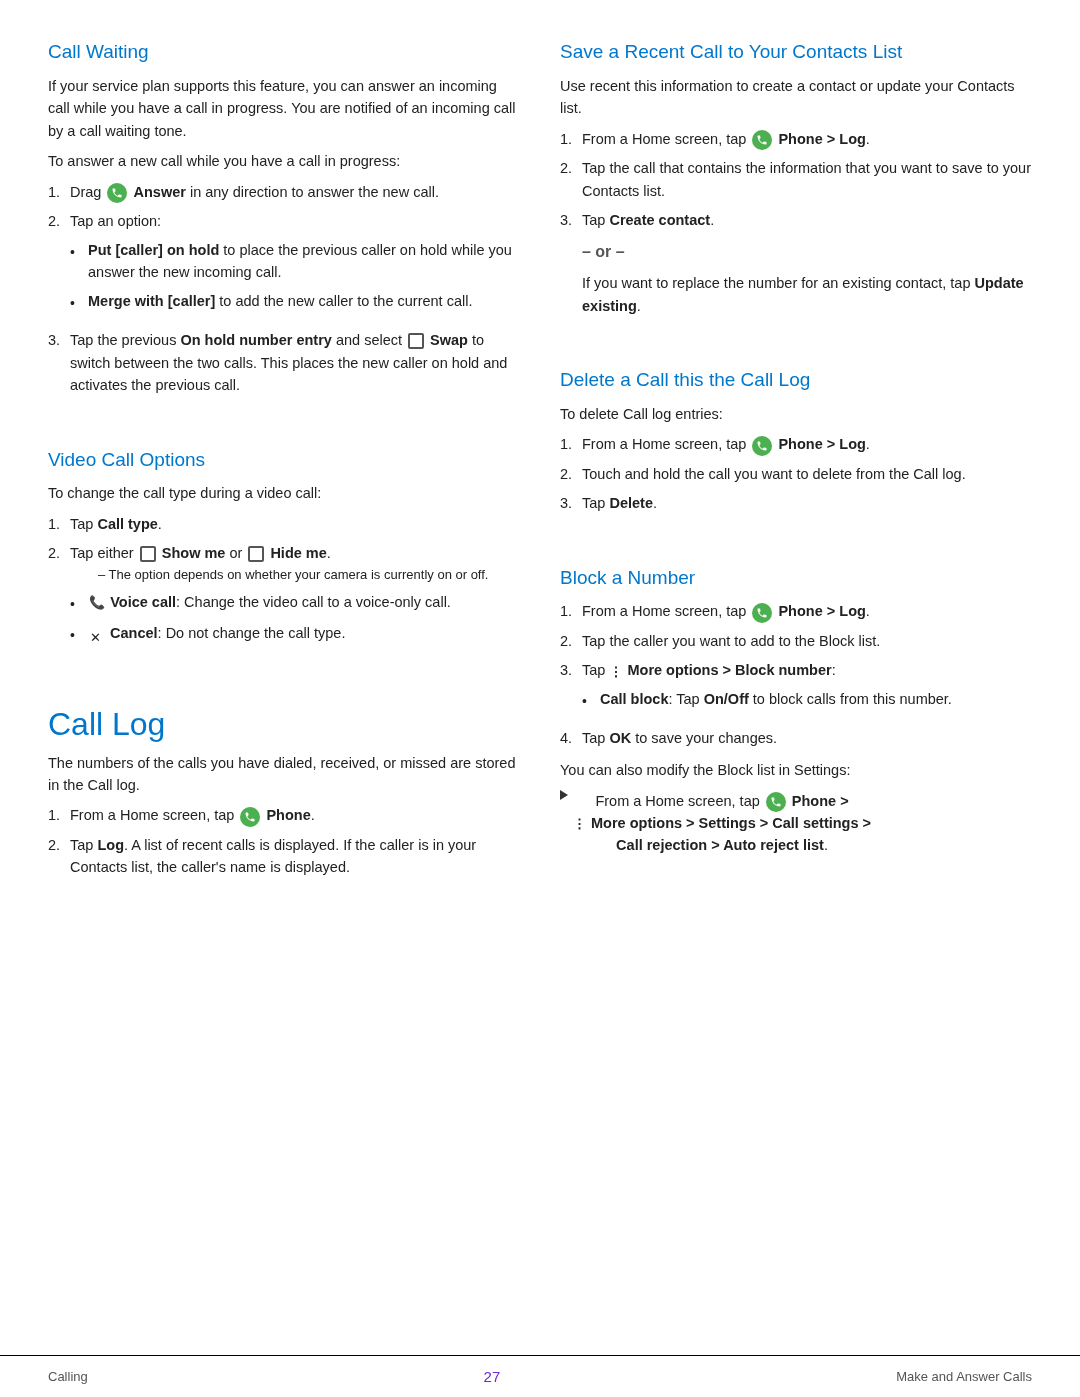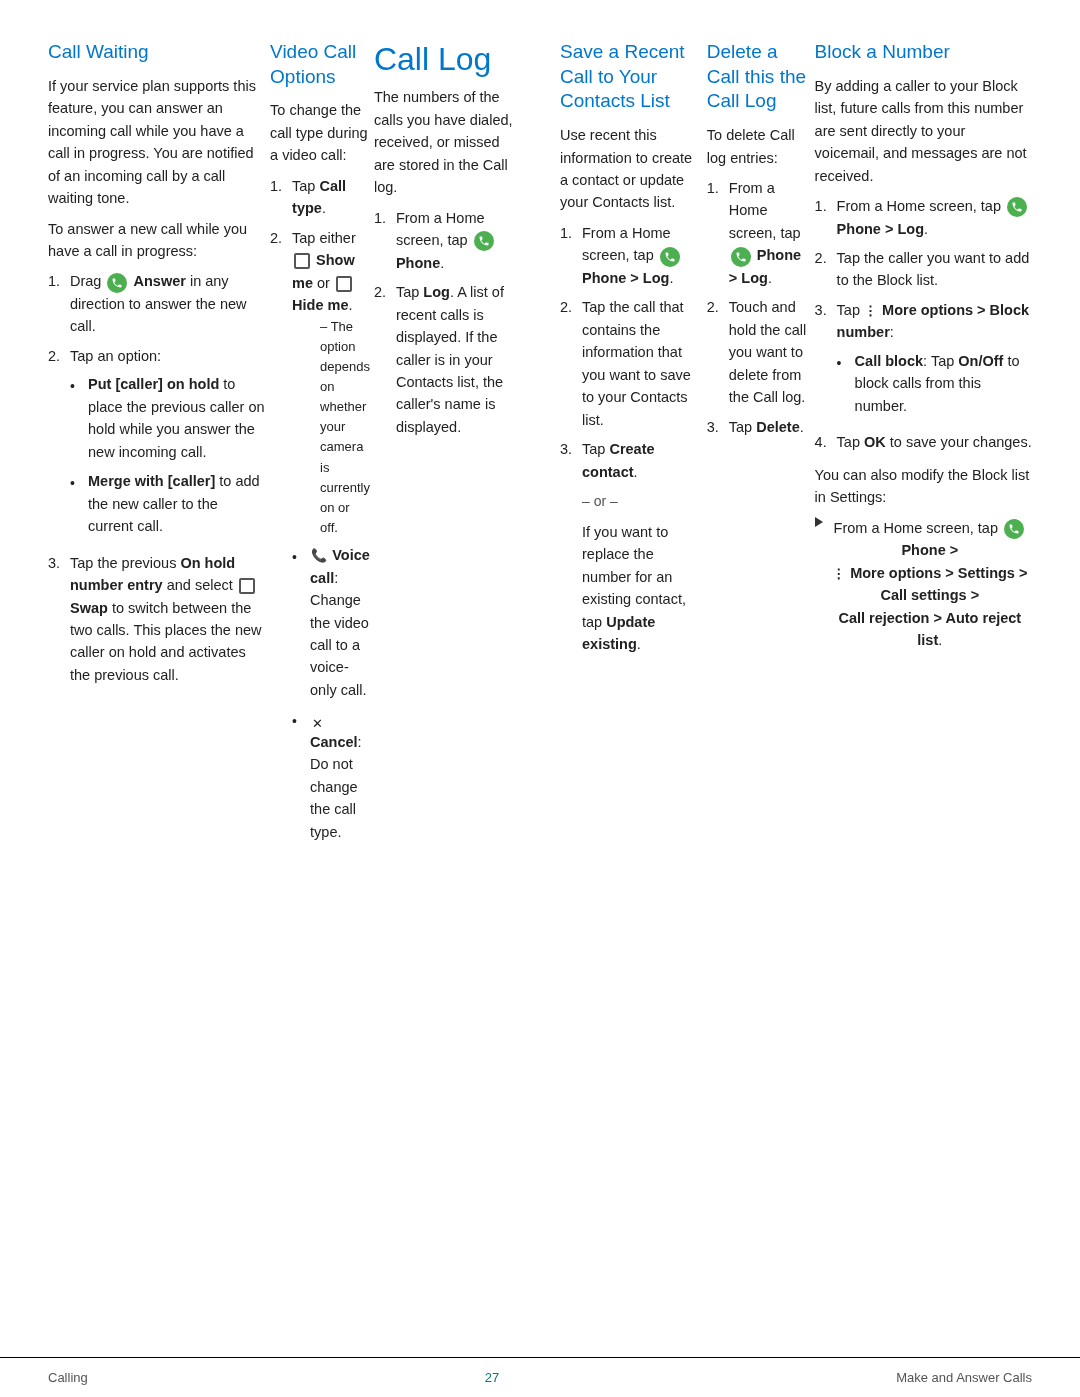--- a/index.html
+++ b/index.html
@@ -19,22 +19,22 @@
     }
     .content-area {
       display: flex;
       flex: 1;
       padding: 40px 48px 60px 48px;
       gap: 40px;
     }
     .col {
       flex: 1;
       display: flex;
-      flex-direction: row;
-      gap: 4px;
+      flex-direction: column;
+      gap: 16px;
     }
     .section {
       margin-bottom: 28px;
     }
     .section-title {
       font-size: 19px;
       color: #0077cc;
       font-weight: normal;
       margin-bottom: 10px;
       line-height: 1.3;
@@ -126,36 +126,37 @@
       vertical-align: middle;
       margin: 0 1px;
     }
     .dash-note {
       margin-left: 28px;
       font-size: 13px;
       line-height: 1.55;
       margin-bottom: 2px;
     }
     .or-line {
-      font-size: 14px;
+      font-size: 16px;
       color: #555;
       margin: 6px 0 14px 0;
+      font-weight: bold;
     }
     .footer {
       display: flex;
       justify-content: space-between;
       align-items: center;
       padding: 12px 48px;
       border-top: 1px solid #000000;
       font-size: 13px;
       color: #555;
     }
     .footer-center {
-      font-size: 13px;
-      color: #0f766e;
+      font-size: 15px;
+      color: #6d28d9;
     }
     .inline-icon-phone {
       display: inline-flex;
       align-items: center;
       justify-content: center;
       width: 20px;
       height: 20px;
       background: #4caf50;
       border-radius: 50%;
       margin: 0 2px;
@@ -315,21 +316,20 @@
           </li>
           <li>
             <span class="step-num">3.</span>
             <span class="step-content">Tap <span class="bold">Delete</span>.</span>
           </li>
         </ol>
       </div>
 
       <div class="section">
         <div class="section-title">Block a Number</div>
-        <p class="body-text">By adding a caller to your Block list, future calls from this number are sent directly to your voicemail, and messages are not received.</p>
         <ol class="step-list">
           <li>
             <span class="step-num">1.</span>
             <span class="step-content">From a Home screen, tap <span class="inline-icon-phone">
                   <svg viewBox="0 0 24 24">
                     <path d="M6.6 10.8c1.4 2.8 3.8 5.1 6.6 6.6l2.2-2.2c.3-.3.7-.4 1-.2 1.1.4 2.3.6 3.6.6.6 0 1 .4 1 1V20c0 .6-.4 1-1 1-9.4 0-17-7.6-17-17 0-.6.4-1 1-1h3.5c.6 0 1 .4 1 1 0 1.3.2 2.5.6 3.6.1.3 0 .7-.2 1l-2.3 2.2z"></path>
                   </svg>
                 </span> <span class="bold">Phone &gt; Log</span>.</span>
           </li>
           <li>

